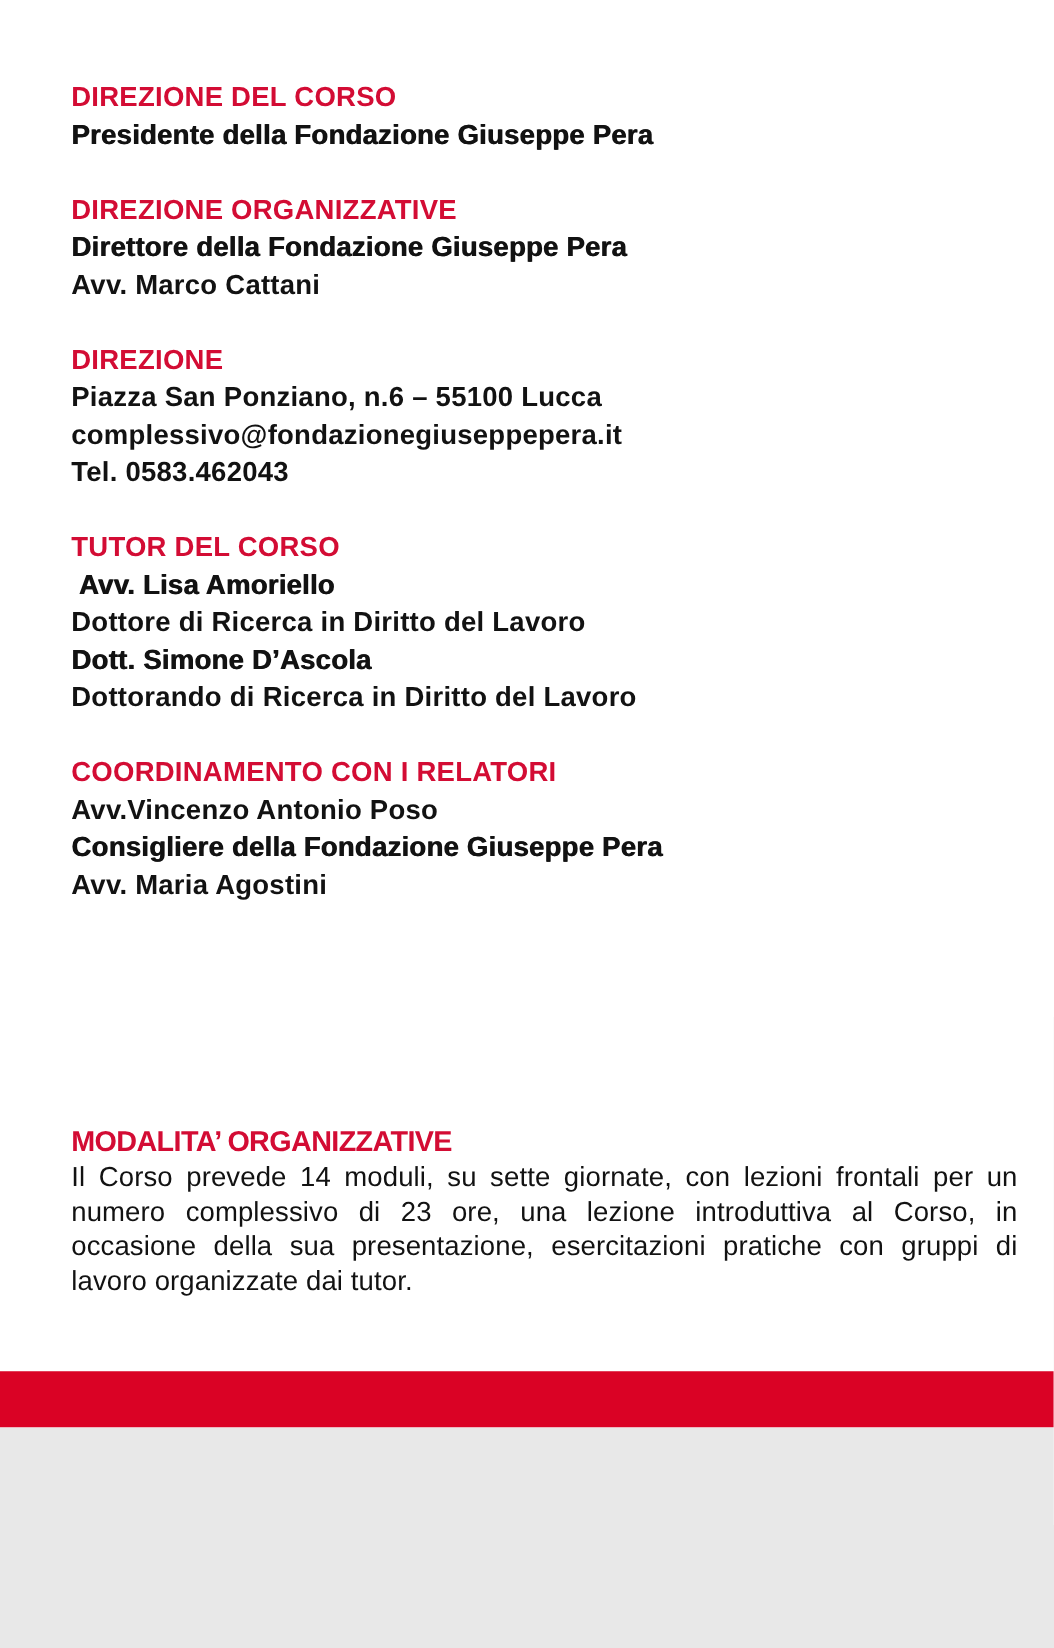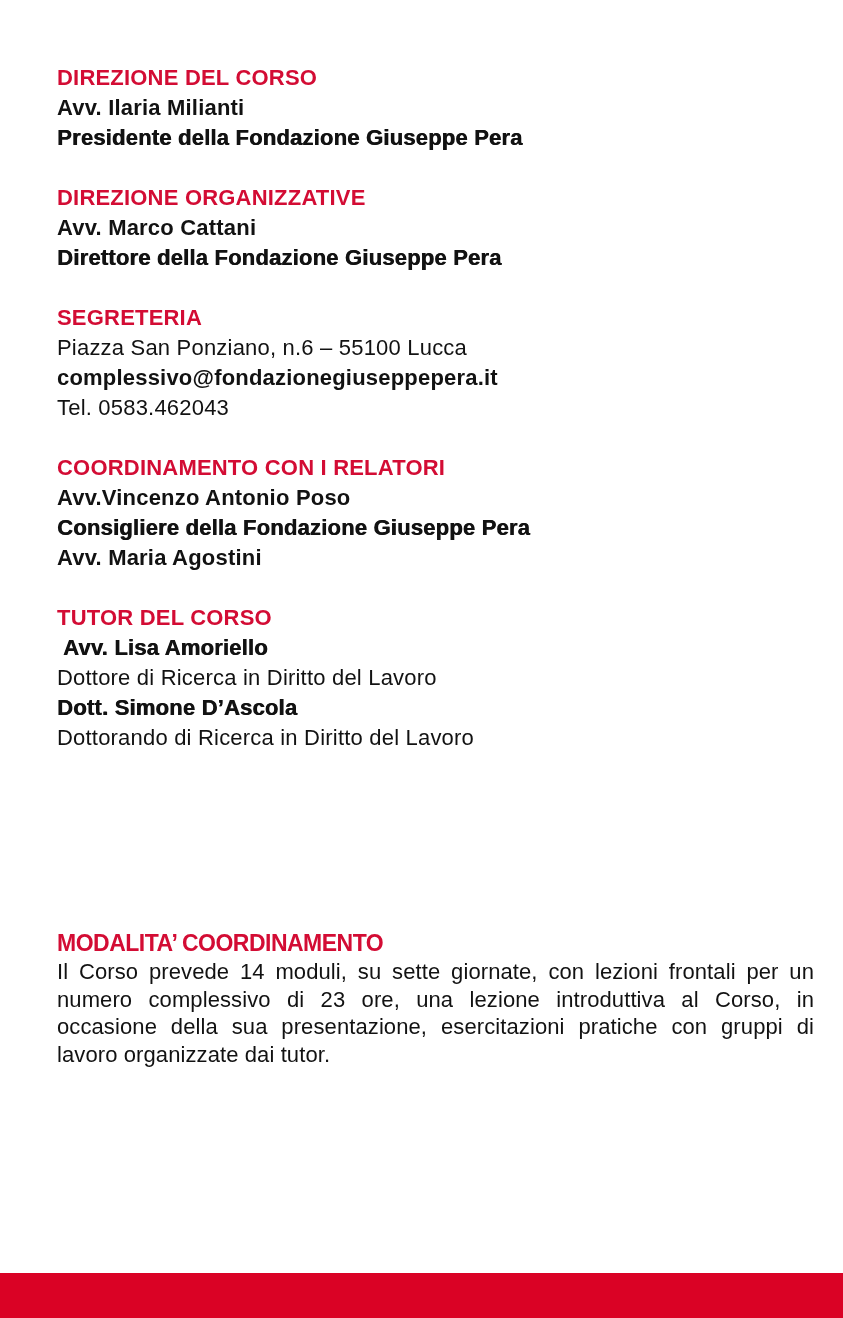--- a/index.html
+++ b/index.html
@@ -3,21 +3,21 @@
 <meta charset="utf-8">
 <style>
   html, body { margin: 0; padding: 0; }
   body {
     background: #e8e8e8;
     font-family: "Liberation Sans", sans-serif;
   }
   .page {
     position: relative;
     width: 843px;
-    height: 1318px;
+    height: 1142px;
     background: var(--bg, #ffffff);
     overflow: hidden;
     color: var(--ink, #111111);
   }
   .content {
     position: absolute;
     left: 57px;
     top: 63px;
     width: 757px;
   }
@@ -35,21 +35,21 @@
     letter-spacing: -0.5px;
   }
   .line {
     margin: 0;
     font-size: 22px;
     line-height: 30px;
     letter-spacing: 0.2px;
   }
   .bold   { font-weight: 700; }
   .medium { font-weight: 700; text-shadow: 0.6px 0 0 currentColor; }
-  .regular{ font-weight: 400; }
+  .regular{ font-weight: 700; }
   .indent { padding-left: 6px; }
   .modalita { margin-top: 175px; }
   .paragraph {
     margin: 0;
     font-size: 22px;
     line-height: 27.5px;
     text-align: justify;
     text-justify: inter-word;
     letter-spacing: 0.1px;
   }
@@ -63,53 +63,52 @@
   }
 </style>
 </head>
 <body>
 
 <div class="page">
   <div class="content">
 
     <section class="block">
       <h2 class="heading">DIREZIONE DEL CORSO</h2>
-      <p class="line bold">Avv. Ilaria Milianti</p>
       <p class="line medium">Presidente della Fondazione Giuseppe Pera</p>
     </section>
 
     <section class="block">
       <h2 class="heading">DIREZIONE ORGANIZZATIVE</h2>
+      <p class="line medium">Direttore della Fondazione Giuseppe Pera</p>
       <p class="line bold">Avv. Marco Cattani</p>
-      <p class="line medium">Direttore della Fondazione Giuseppe Pera</p>
     </section>
 
     <section class="block">
-      <h2 class="heading">SEGRETERIA</h2>
+      <h2 class="heading">DIREZIONE</h2>
       <p class="line regular">Piazza San Ponziano, n.6 – 55100 Lucca</p>
       <p class="line bold">complessivo@fondazionegiuseppepera.it</p>
       <p class="line regular">Tel. 0583.462043</p>
-    </section>
-
-    <section class="block">
-      <h2 class="heading">COORDINAMENTO CON I RELATORI</h2>
-      <p class="line bold">Avv.Vincenzo Antonio Poso</p>
-      <p class="line medium">Consigliere della Fondazione Giuseppe Pera</p>
-      <p class="line bold">Avv. Maria Agostini</p>
     </section>
 
     <section class="block">
       <h2 class="heading">TUTOR DEL CORSO</h2>
       <p class="line medium indent">Avv. Lisa Amoriello</p>
       <p class="line regular">Dottore di Ricerca in Diritto del Lavoro</p>
       <p class="line medium">Dott. Simone D’Ascola</p>
       <p class="line regular">Dottorando di Ricerca in Diritto del Lavoro</p>
     </section>
 
+    <section class="block">
+      <h2 class="heading">COORDINAMENTO CON I RELATORI</h2>
+      <p class="line bold">Avv.Vincenzo Antonio Poso</p>
+      <p class="line medium">Consigliere della Fondazione Giuseppe Pera</p>
+      <p class="line bold">Avv. Maria Agostini</p>
+    </section>
+
     <section class="block modalita">
-      <h2 class="heading condensed">MODALITA’ COORDINAMENTO</h2>
+      <h2 class="heading condensed">MODALITA’ ORGANIZZATIVE</h2>
       <p class="paragraph">Il Corso prevede 14 moduli, su sette giornate, con lezioni frontali per un numero complessivo di 23 ore, una lezione introduttiva al Corso, in occasione della sua presentazione, esercitazioni pratiche con gruppi di lavoro organizzate dai tutor.</p>
     </section>
 
   </div>
 
   <div class="red-bar"></div>
 </div>
 
 </body></html>

